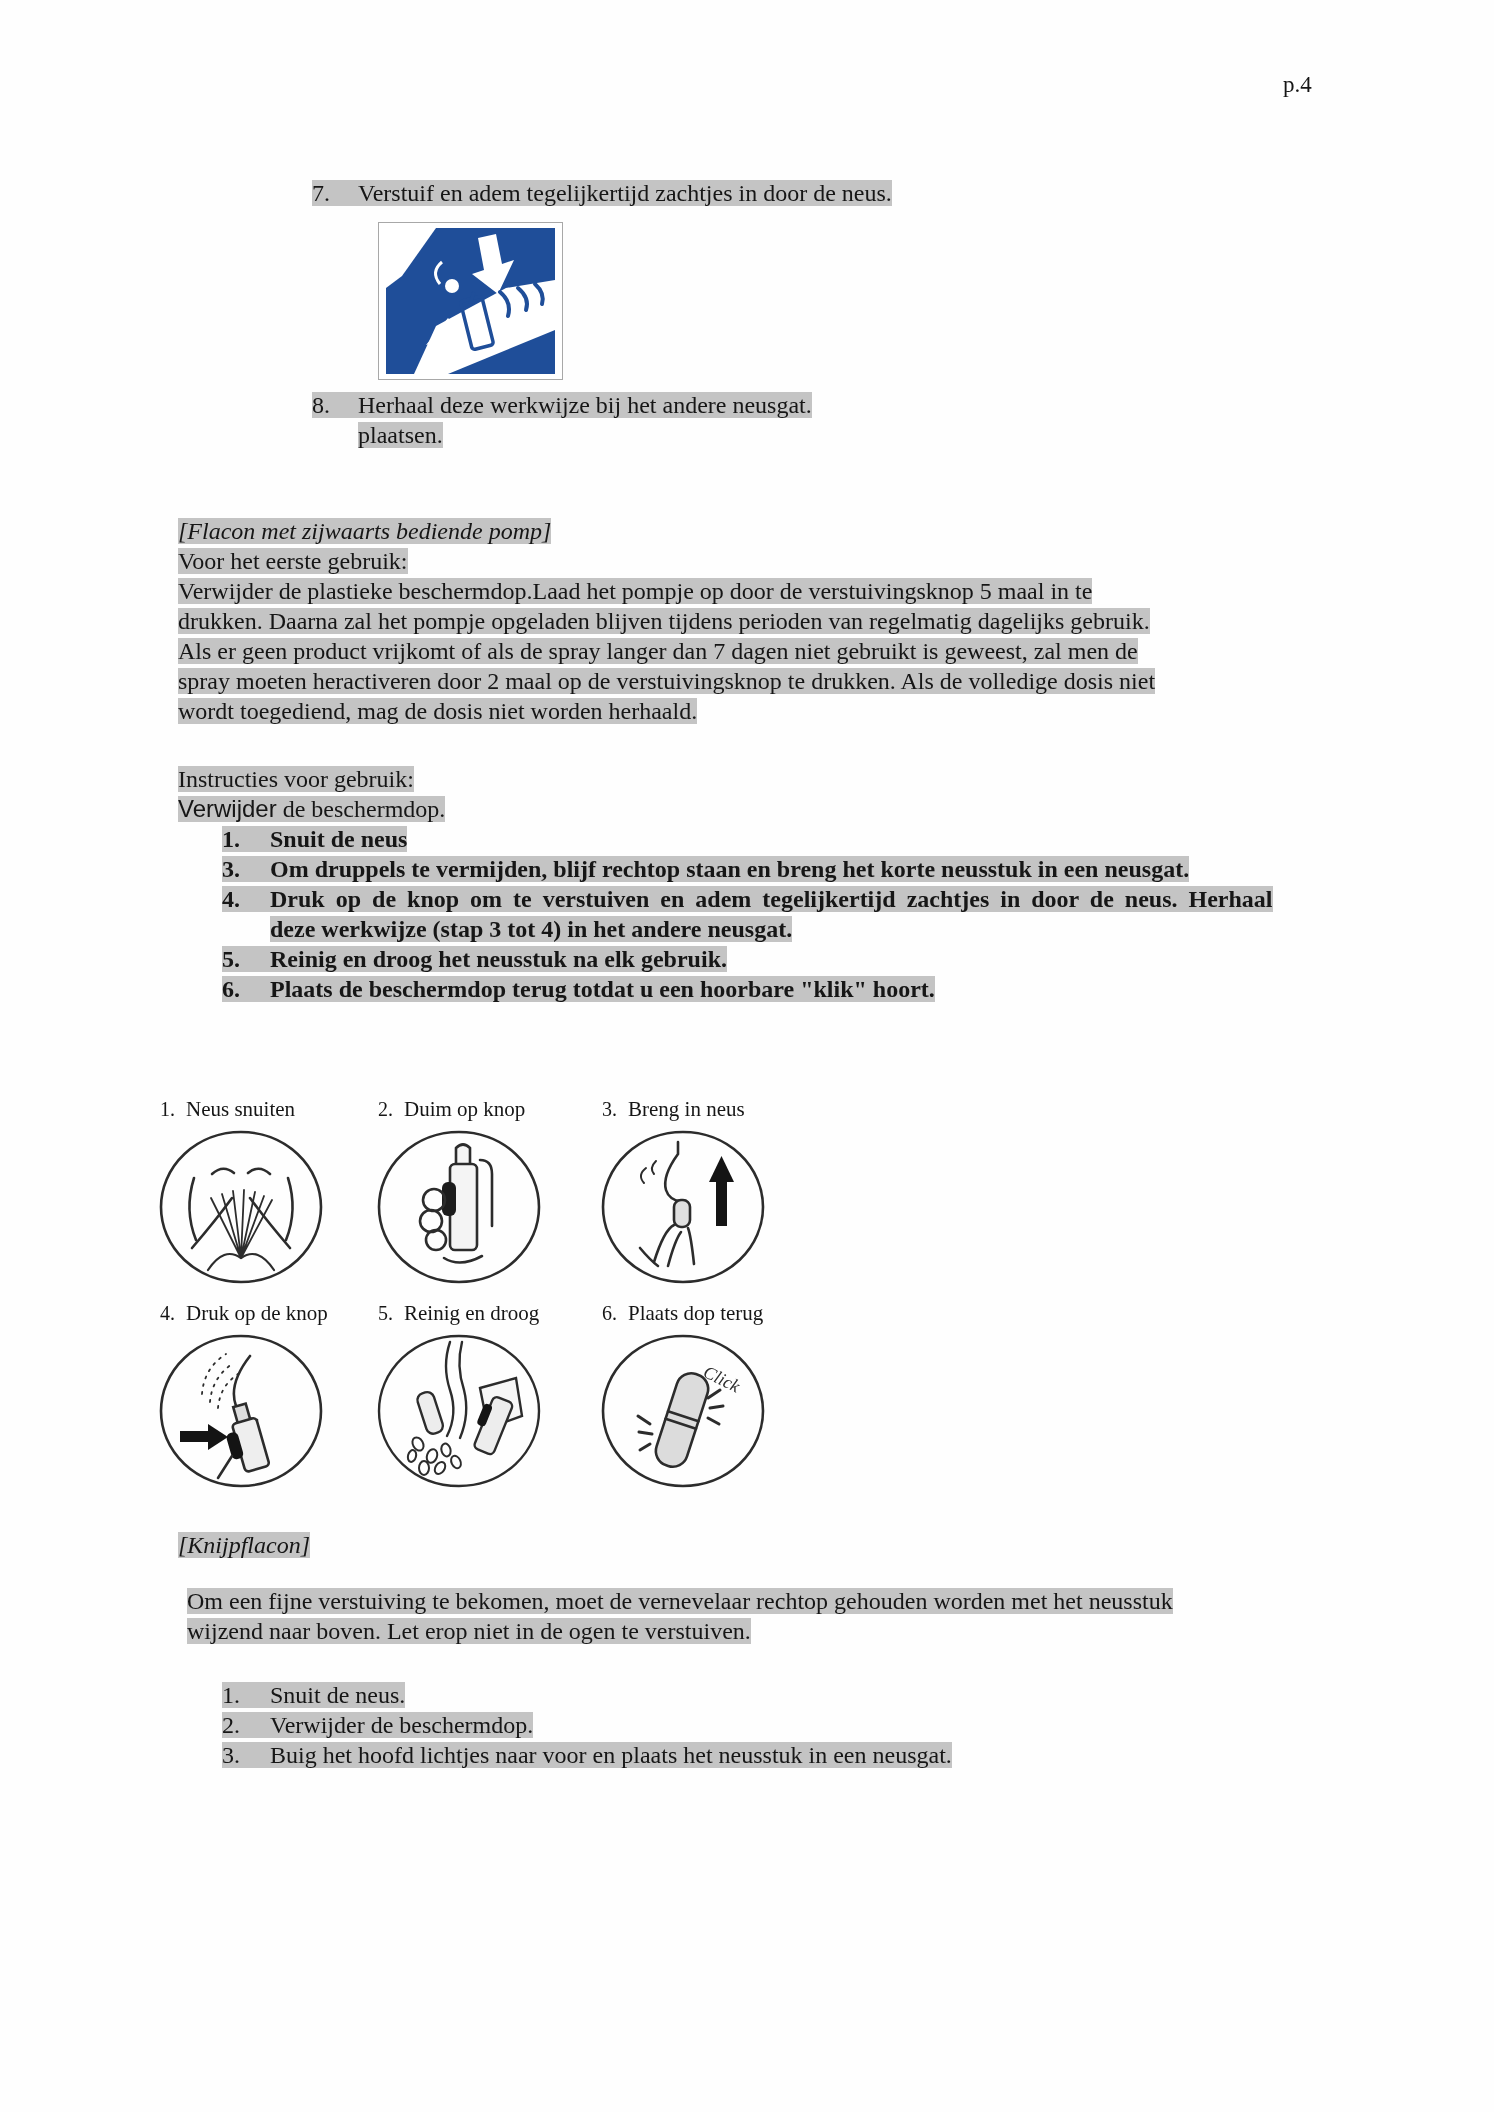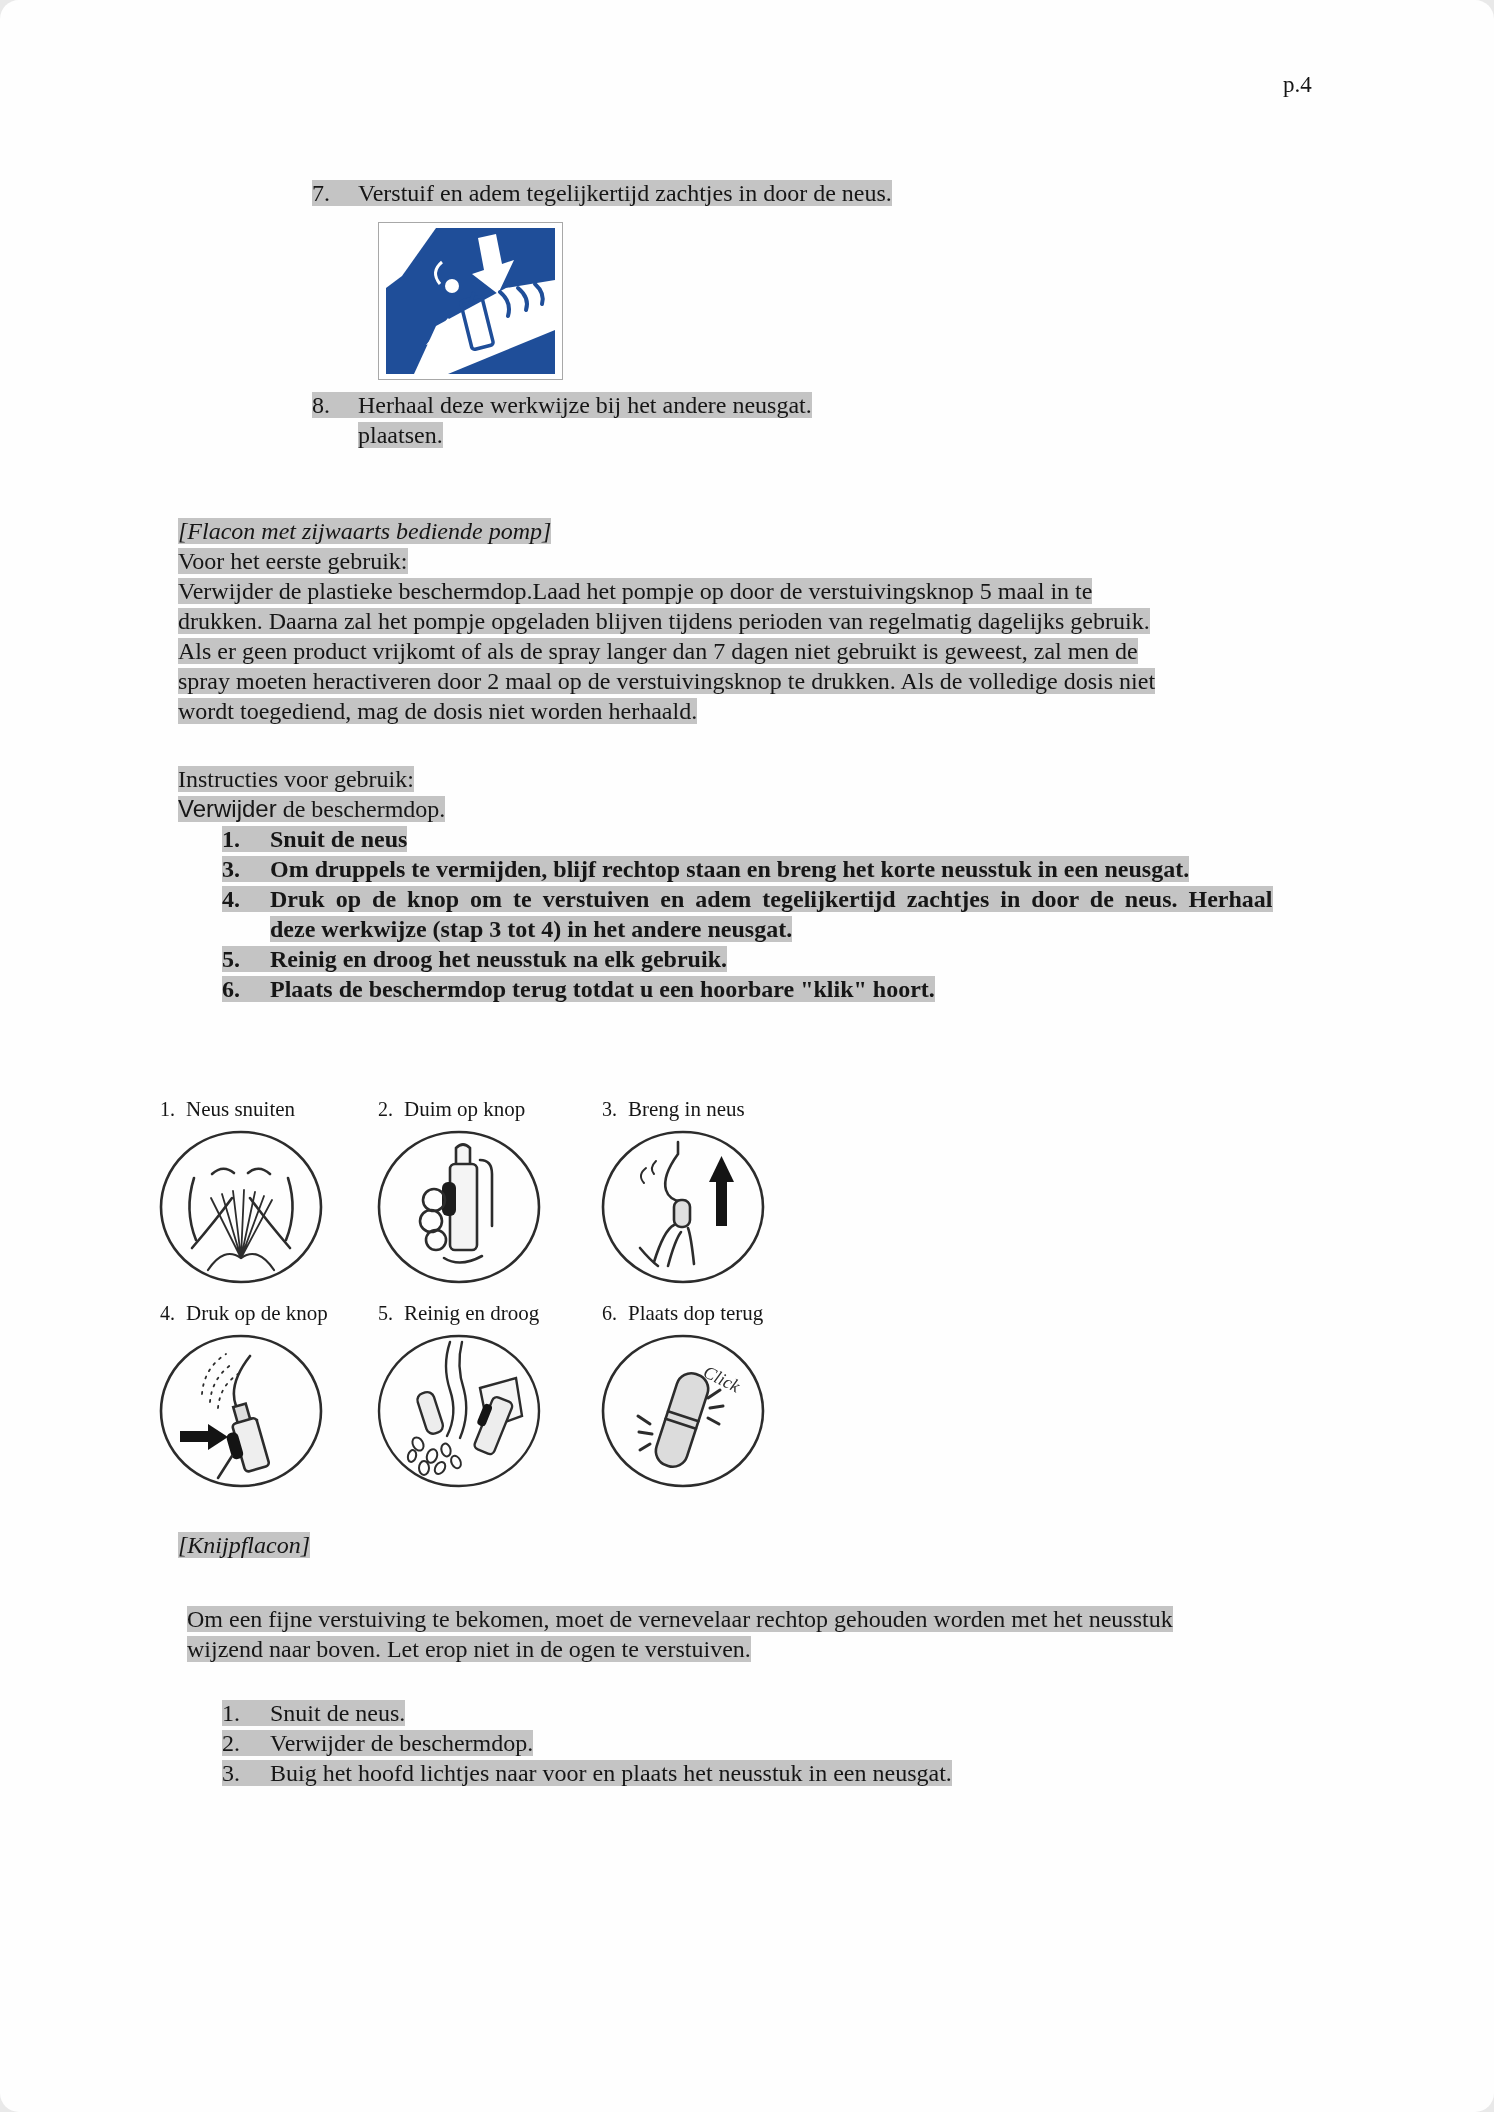--- a/index.html
+++ b/index.html
@@ -4,21 +4,20 @@
 <style>
   html,body{margin:0;padding:0;background:#e9e9e9;}
   .page{
     position:relative;
     width:1494px;height:2112px;
     margin:0 auto;
     background:#fefefe;
     font-family:"Liberation Serif", serif;
     font-size:24px;line-height:30px;color:#161616;
     overflow:hidden;
-    border-radius:19px;
   }
   .hl{background:#c4c4c4;}
   .pagenum{position:absolute;left:1283px;top:70px;font-size:23px;}
   .content{padding-top:178px;}
   .list-top{margin-left:312px;}
   .list-mid{margin-left:222px;font-weight:bold;}
   .list-bot{margin-left:222px;}
   .num{display:inline-block;min-width:46px;}
   .list-mid .num,.list-bot .num{min-width:48px;}
   .cont-top{padding-left:46px;}
@@ -31,21 +30,21 @@
   .blue-img{margin:14px 0 10px 66px;display:block;}
   .gap65{height:66px;}
   .gap38{height:38px;}
   .figwrap{margin:92px 0 0 150px;width:720px;}
   .figrow{display:grid;grid-template-columns:218px 224px 252px;margin-bottom:14px;}
   .figcell{}
   .figlabel{font-size:21px;line-height:26px;padding-left:10px;white-space:nowrap;}
   .figlabel .fnum{display:inline-block;min-width:26px;font-size:20px;}
   .figcell svg{display:block;margin:6px 0 0 6px;}
   .sec2-head{margin-top:40px;}
-  .sec2-para{margin-top:44px;padding-left:9px;}
+  .sec2-para{margin-top:26px;padding-left:9px;}
   .list-bot{margin-top:34px;}
   .line{white-space:nowrap;}
   svg text{font-family:"Liberation Serif", serif;}
 </style>
 </head>
 <body>
 
 <div class="page">
   <div class="pagenum">p.4</div>
 

